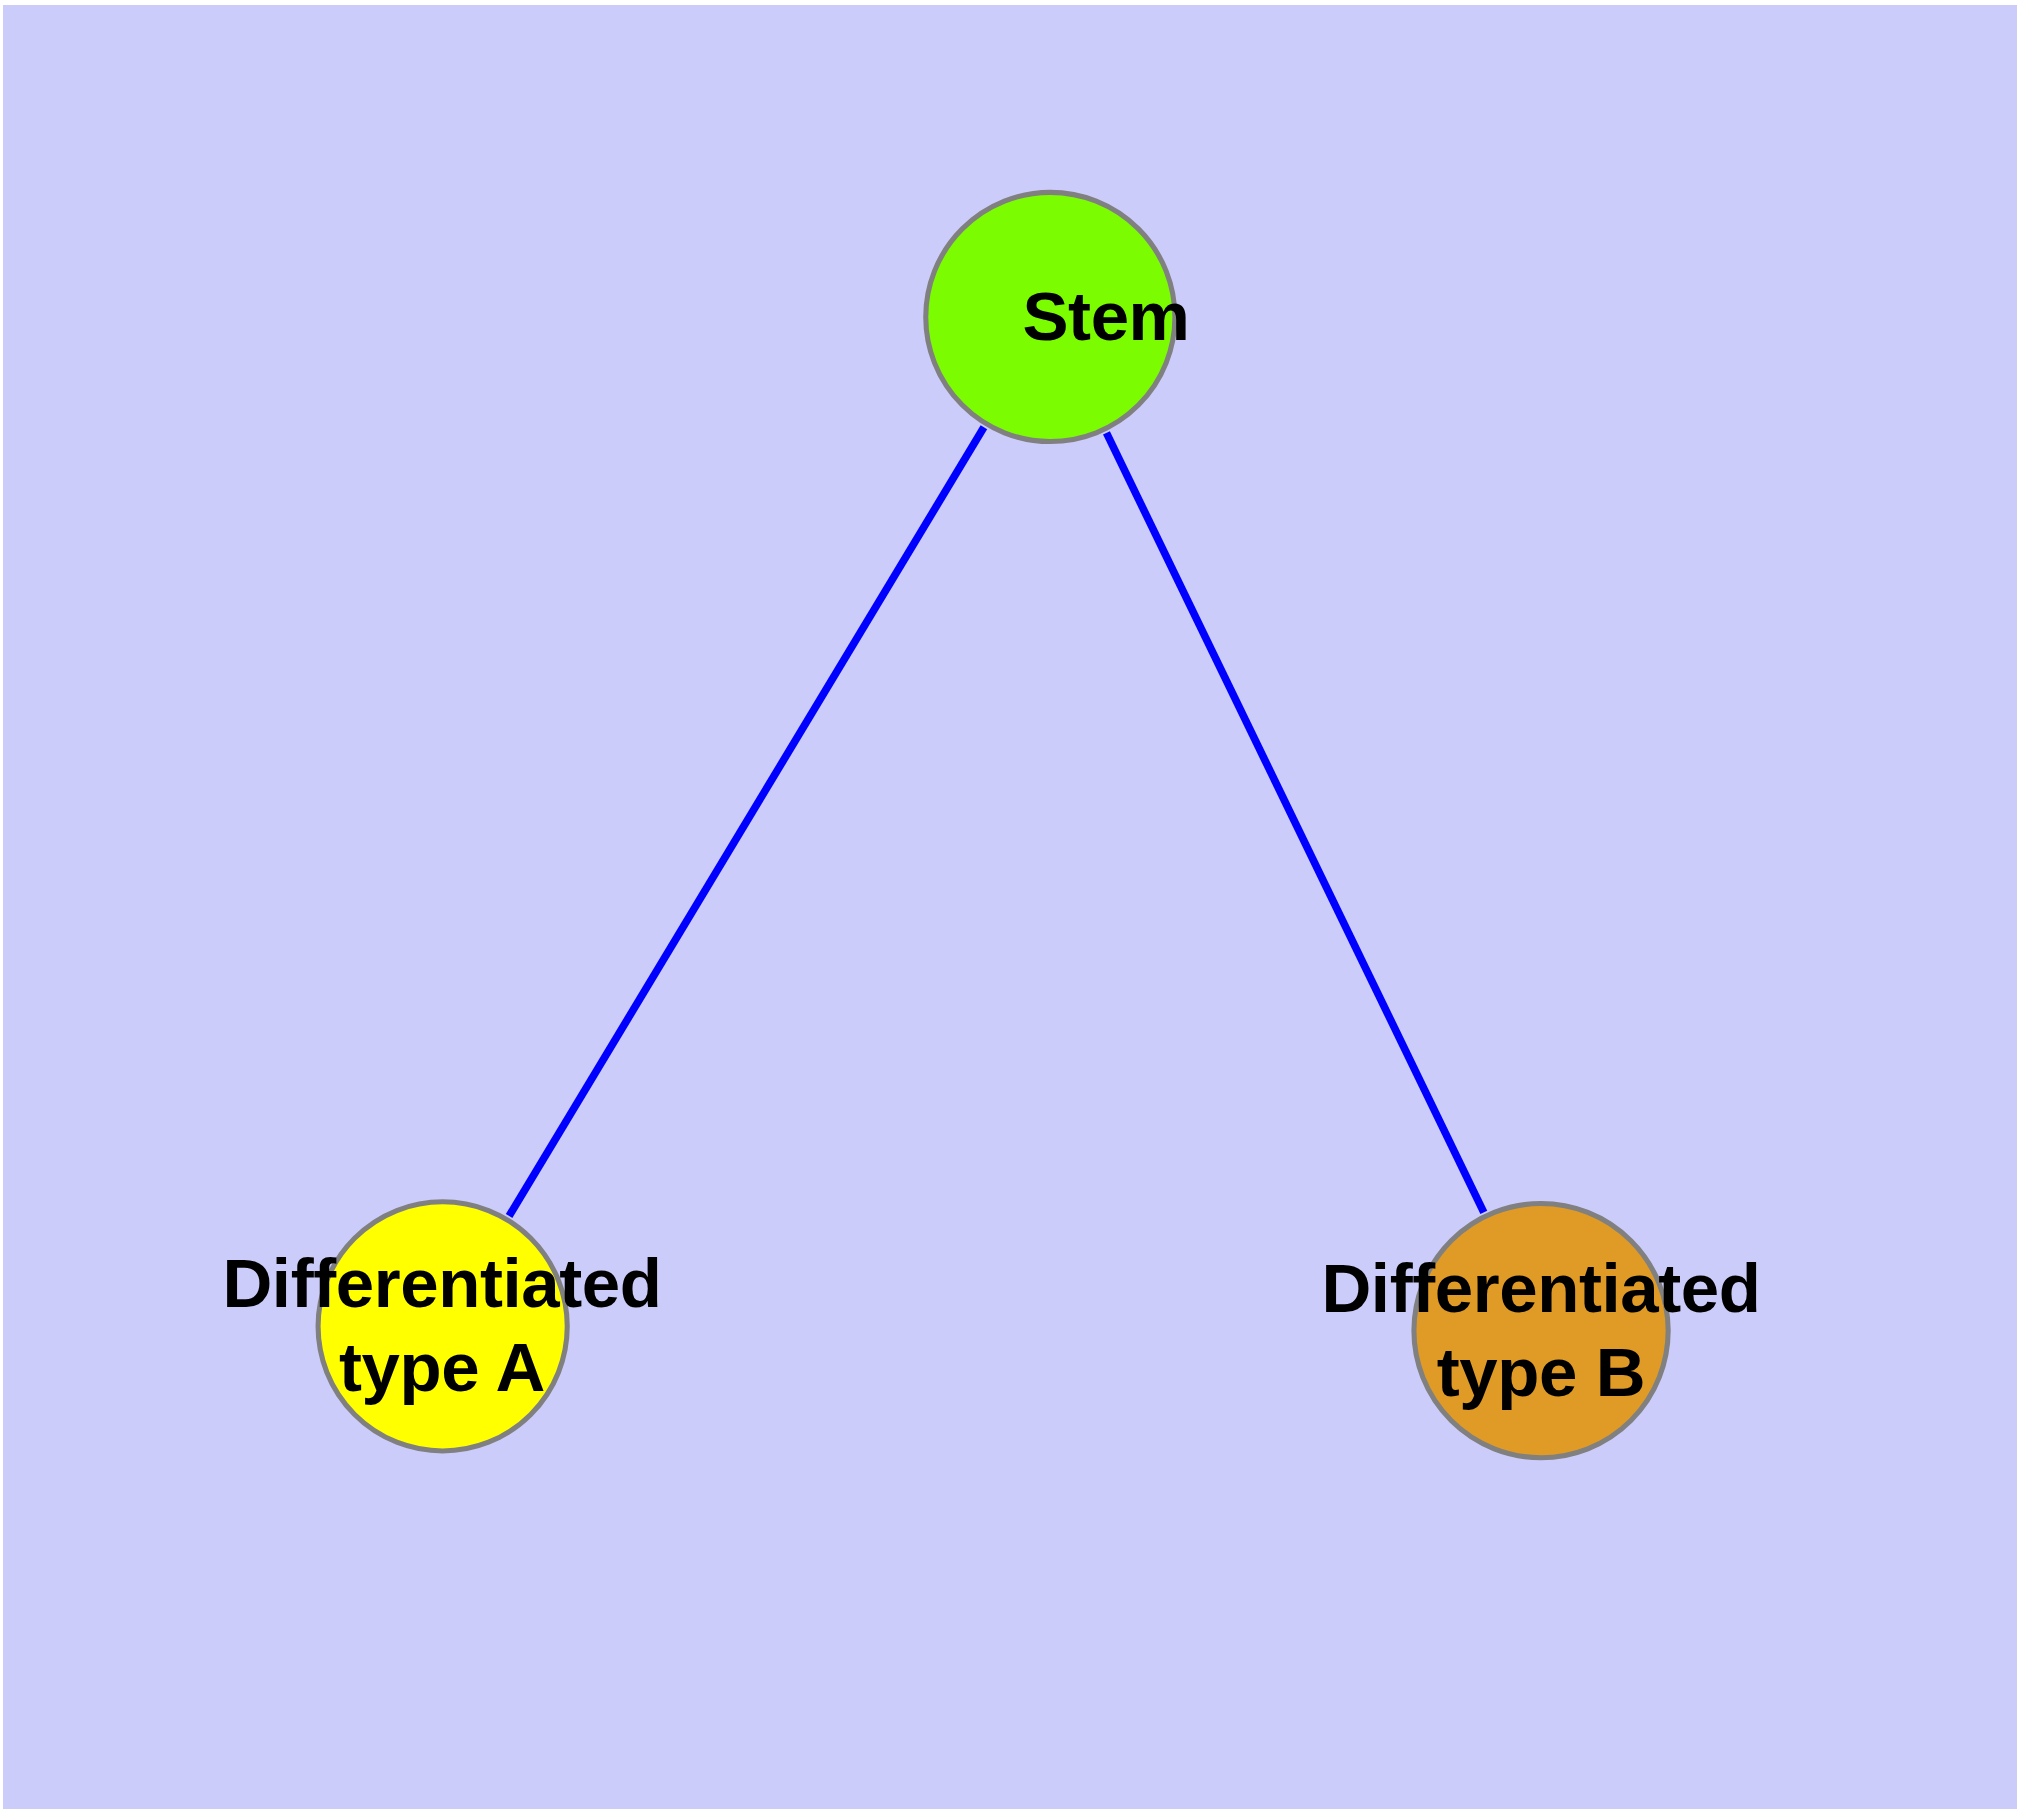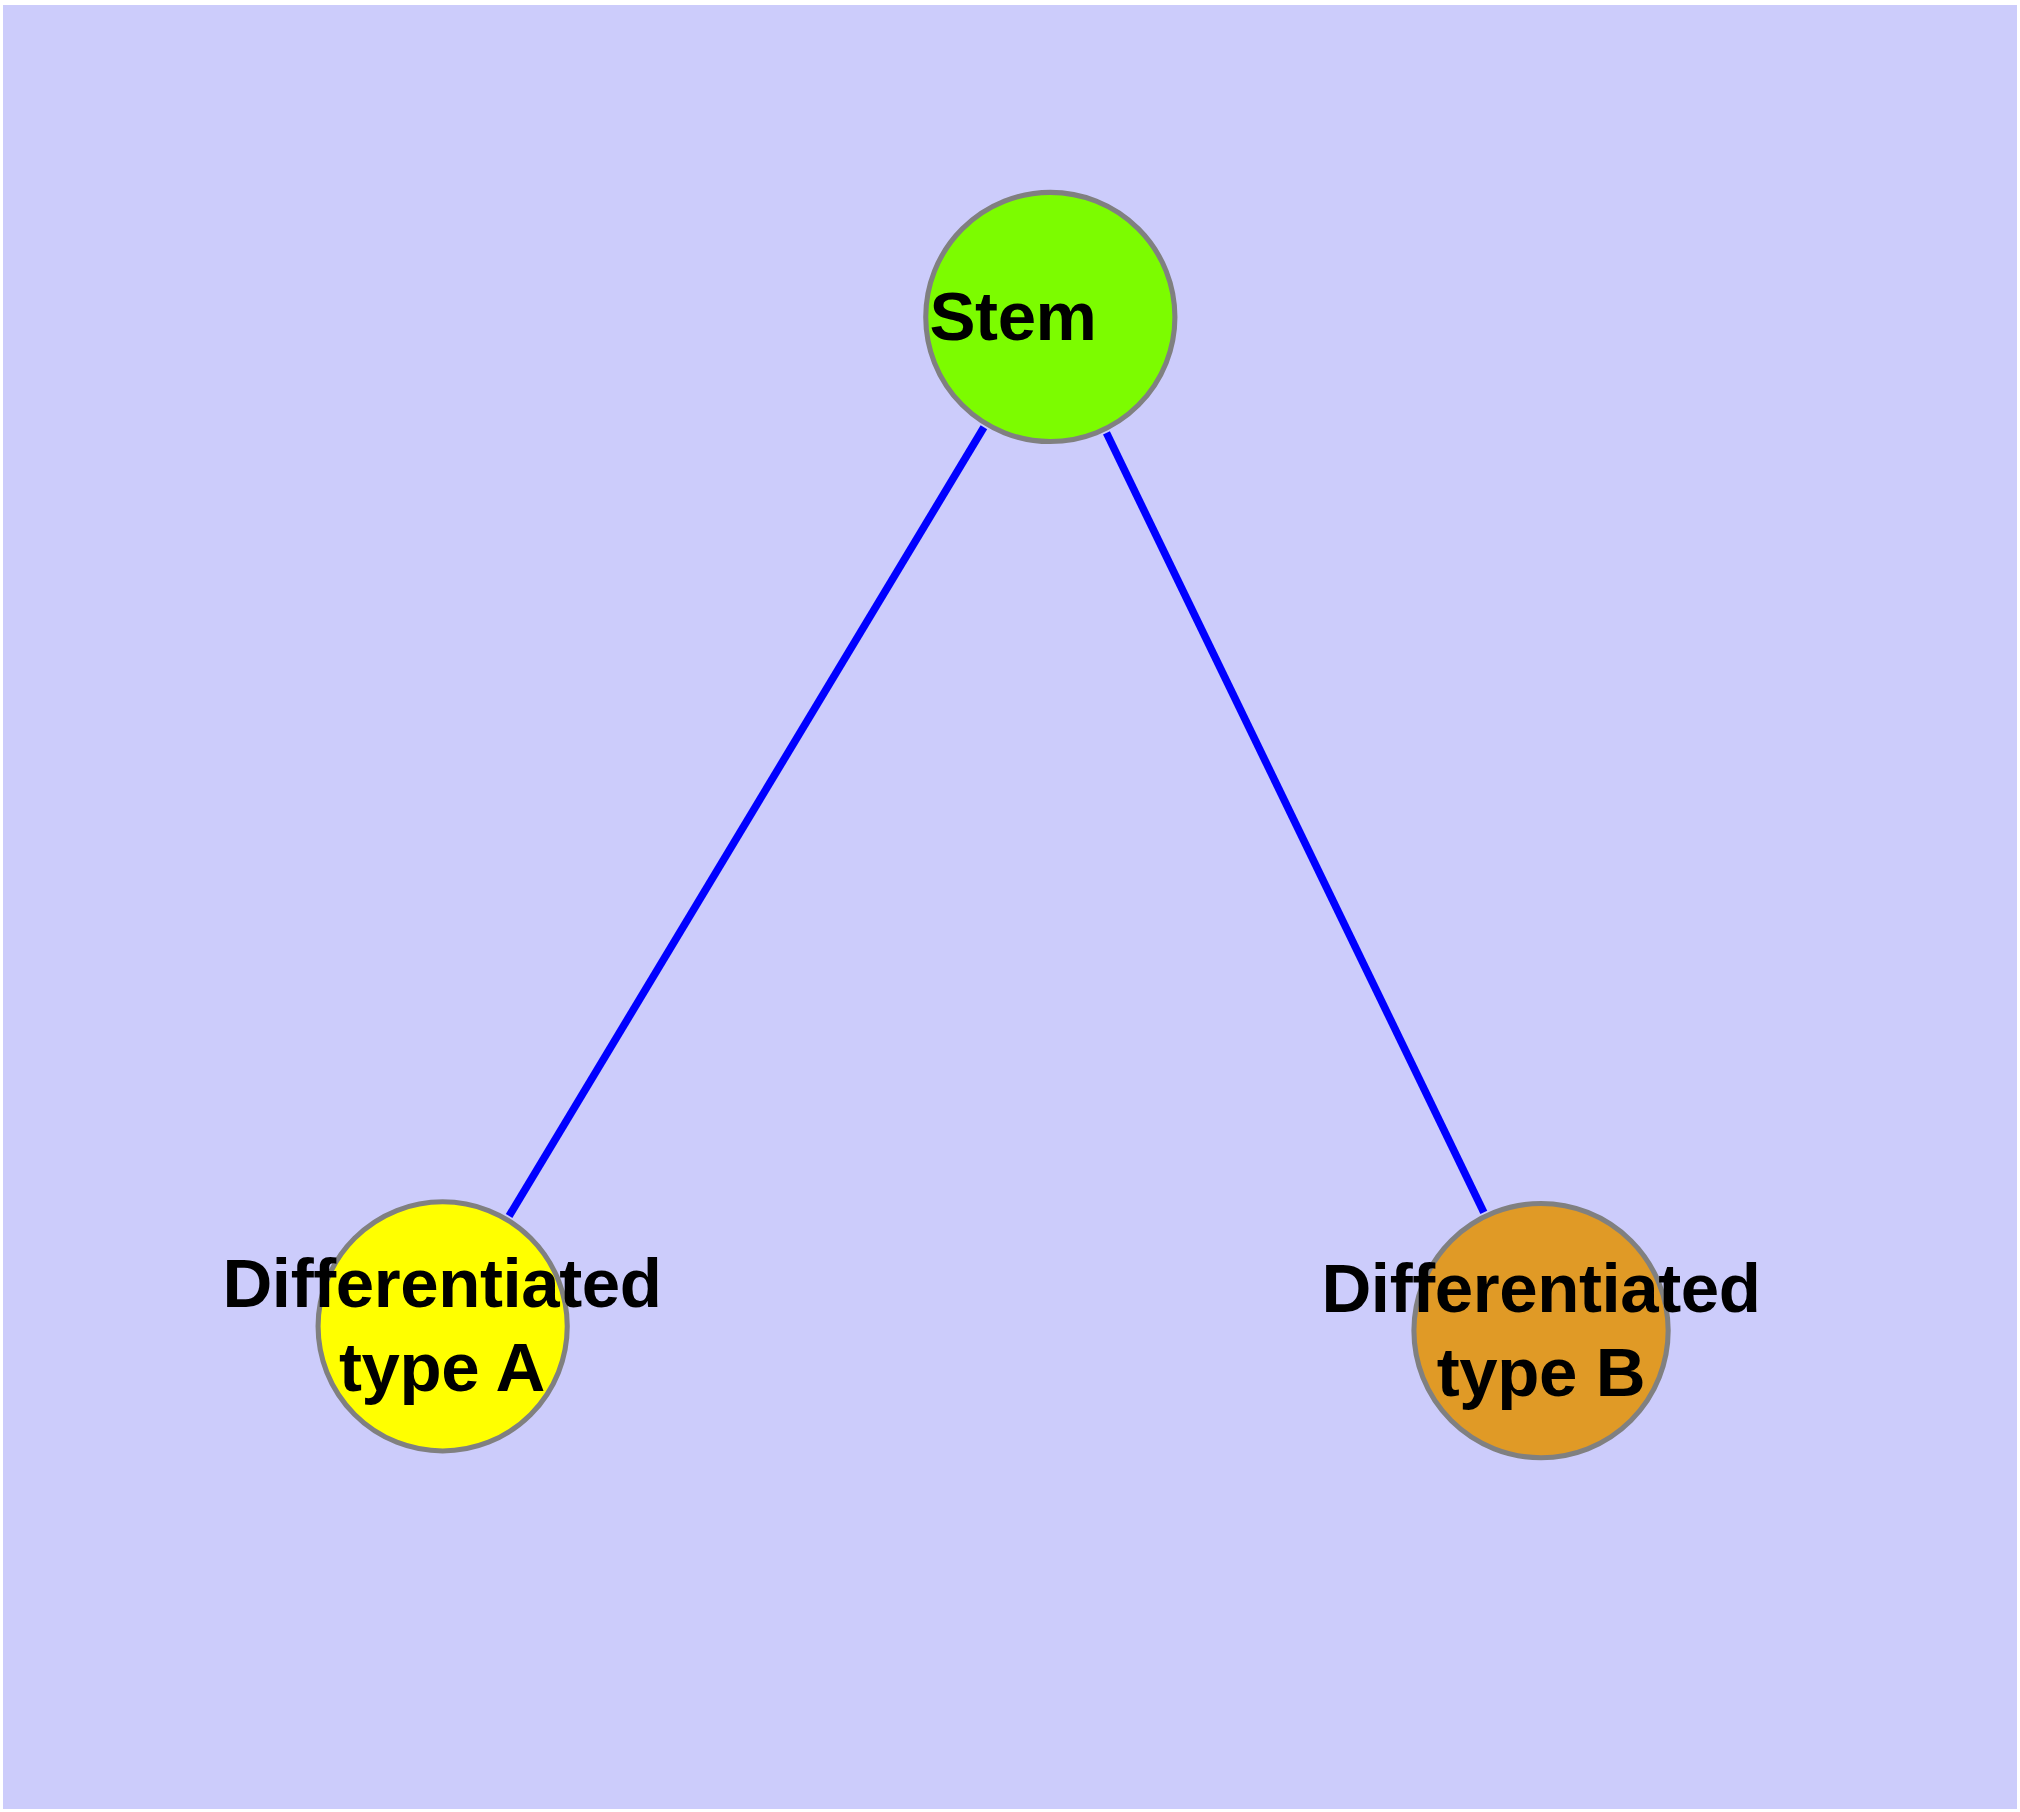--- a/index.html
+++ b/index.html
@@ -60,21 +60,21 @@
         <line x1="1305.2321695580786" y1="510.8111827140966" x2="1750.4606165690645" y2="1430.4885965744409" stroke="#0000ff" stroke-width="9" stroke-linecap="butt"></line>
       </g>
     <g id="node-layer">
         <circle cx="1239" cy="374" r="147" fill="#7cfc00" stroke="#808080" stroke-width="6"></circle>
         <circle cx="522" cy="1565" r="147" fill="#ffff00" stroke="#808080" stroke-width="6"></circle>
         <circle cx="1818" cy="1570" r="150" fill="#e09a26" stroke="#808080" stroke-width="6"></circle>
       </g>
   </svg>
 
   <div id="label-layer">
-      <div class="node-label" style="left: 1013px; top: 317px; font-size: 69px; color: rgb(0, 0, 0);">Stem</div>
+      <div class="node-label" style="left: 1106px; top: 317px; font-size: 69px; color: rgb(0, 0, 0);">Stem</div>
       <div class="node-label" style="left: 442px; top: 1326px; font-size: 69px; color: rgb(0, 0, 0);">Differentiated
 type A</div>
       <div class="node-label" style="left: 1541px; top: 1331px; font-size: 69px; color: rgb(0, 0, 0);">Differentiated
 type B</div>
     </div>
 
 </div>
 
 
 </body></html>

